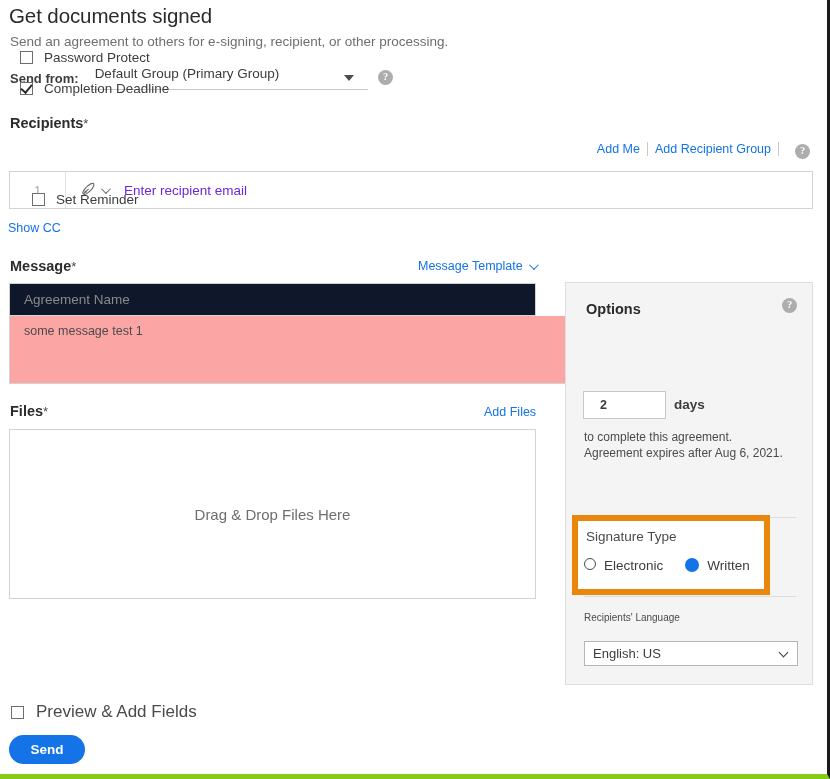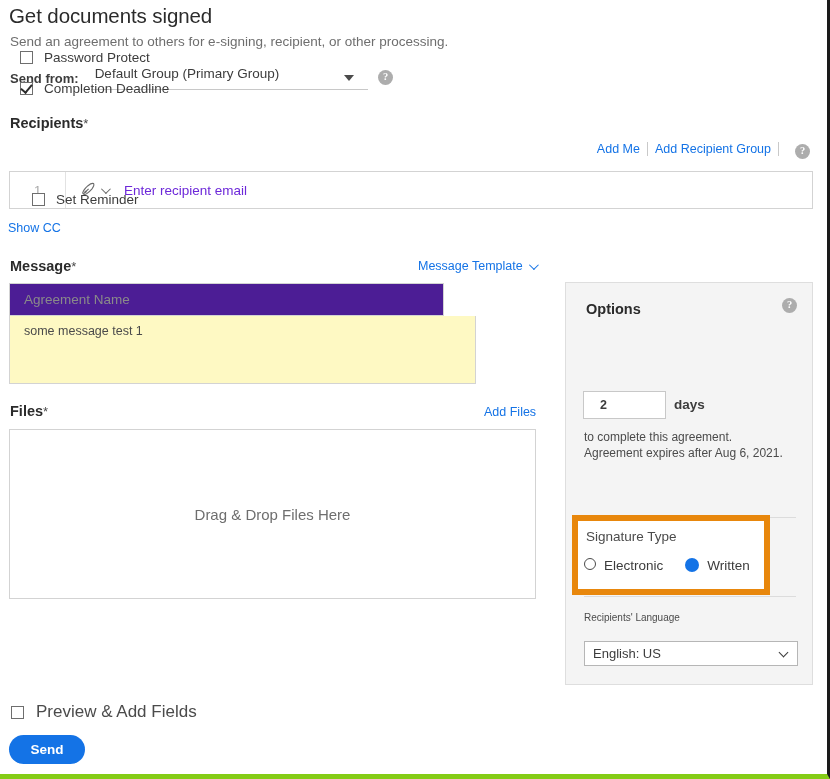--- a/index.html
+++ b/index.html
@@ -151,33 +151,33 @@
   }
   .chev-blue {
     display: inline-block;
     width: 7px; height: 7px;
     border-right: 1.7px solid #1473e6;
     border-bottom: 1.7px solid #1473e6;
     transform: rotate(45deg) translateY(-2px);
   }
   .agreement-name {
     position: absolute; left: 9px; top: 283px;
-    width: 435px; height: 33px;
+    width: 527px; height: 33px;
     border: 1px solid #d3d3d3;
-    background: #4c1d95;
+    background: #0f172a;
     display: flex; align-items: center;
     padding-left: 14px;
     font-size: 13.5px; color: #8a8a8a;
   }
   .message-body {
     position: absolute; left: 9px; top: 316px;
-    width: 467px; height: 68px;
+    width: 557px; height: 68px;
     border: 1px solid #d3d3d3;
     border-top: none;
-    background: #fef9c3;
+    background: #fca5a5;
     padding: 8px 14px;
     font-size: 12.5px; color: #4b4b4b;
     resize: none; outline: none;
     font-family: "Liberation Sans", sans-serif;
   }
 
   
   .add-files {
     position: absolute; left: 484px; top: 405px;
     font-size: 12.5px;

